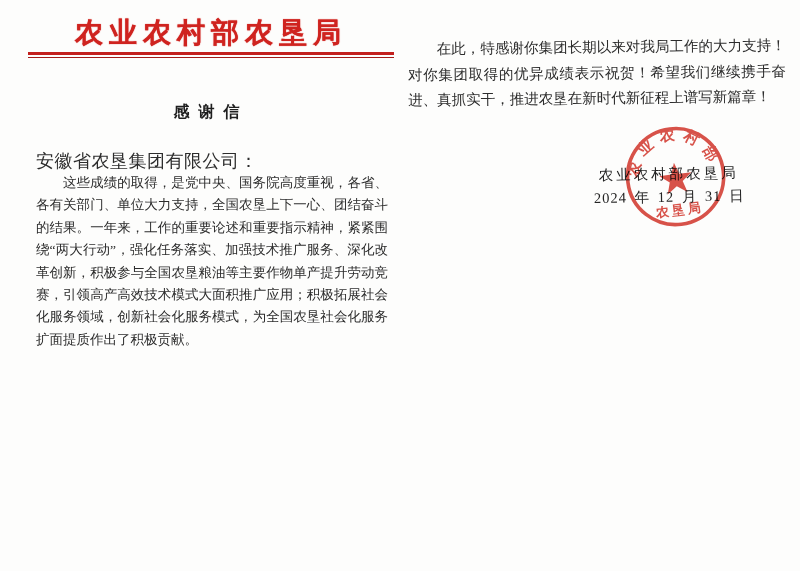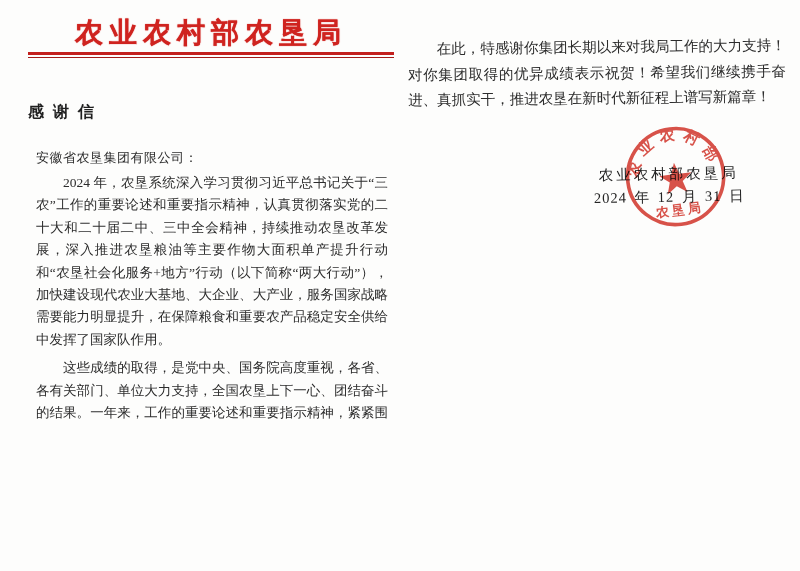--- a/index.html
+++ b/index.html
@@ -11,23 +11,23 @@
   .canvas{position:relative;width:800px;height:420px;overflow:hidden;background:var(--paper);}
 
   
   .left-page{position:absolute;left:28px;top:0;width:366px;height:571px;}
   .letterhead{position:absolute;top:14px;left:0;width:100%;text-align:center;
     font-size:28px;font-weight:bold;color:var(--header_red);letter-spacing:6px;
     text-shadow:0 0 1px var(--header_red);white-space:nowrap;}
   .head-rule{position:absolute;top:52px;left:0;width:100%;}
   .head-rule .thick{height:3px;background:var(--rule_red);}
   .head-rule .thin{height:1px;background:#a21b18;margin-top:2px;}
-  .letter-title{position:absolute;top:102px;left:0;width:100%;text-align:left;
+  .letter-title{position:absolute;top:102px;left:0;width:100%;text-align:center;
     font-size:16px;font-weight:bold;letter-spacing:9px;color:#1f1f1f;}
-  .salutation{position:absolute;top:149px;left:8px;font-size:13px;color:var(--ink);letter-spacing:.5px;}
+  .salutation{position:absolute;top:149px;left:8px;font-size:18px;color:var(--ink);letter-spacing:.5px;}
   .letter-body{position:absolute;top:172px;left:8px;width:352px;
     font-size:13.5px;line-height:22.4px;text-align:justify;color:var(--ink);}
   .letter-body p{text-indent:2em;margin-bottom:6px;}
   .foot-rule{position:absolute;top:553px;left:-6px;width:376px;}
   .foot-rule .thin{height:1.5px;background:#8f1d1a;}
   .foot-rule .thick{height:2.5px;background:var(--rule_red);margin-top:1px;}
   .foot-tick{position:absolute;top:547px;left:163px;width:1px;height:7px;background:#4a4a4a;}
 
   
   .right-page{position:absolute;left:400px;top:13px;width:392px;height:571px;}
@@ -53,21 +53,20 @@
     <div class="head-rule">
       <div class="thick"></div>
       <div class="thin"></div>
     </div>
 
     <div class="letter-title">感谢信</div>
 
     <div class="salutation">安徽省农垦集团有限公司：</div>
 
     <div class="letter-body">
-      <p>2024 年，农垦系统深入学习贯彻习近平总书记关于“三农”工作的重要论述和重要指示精神，认真贯彻落实党的二十大和二十届二中、三中全会精神，持续推动农垦改革发展，深入推进农垦粮油等主要作物大面积单产提升行动和“农垦社会化服务+地方”行动（以下简称“两大行动”），加快建设现代农业大基地、大企业、大产业，服务国家战略需要能力明显提升，在保障粮食和重要农产品稳定安全供给中发挥了国家队作用。</p>
       <p>这些成绩的取得，是党中央、国务院高度重视，各省、各有关部门、单位大力支持，全国农垦上下一心、团结奋斗的结果。一年来，工作的重要论述和重要指示精神，紧紧围绕“两大行动”，强化任务落实、加强技术推广服务、深化改革创新，积极参与全国农垦粮油等主要作物单产提升劳动竞赛，引领高产高效技术模式大面积推广应用；积极拓展社会化服务领域，创新社会化服务模式，为全国农垦社会化服务扩面提质作出了积极贡献。</p>
     </div>
 
     <div class="foot-tick"></div>
     <div class="foot-rule">
       <div class="thin"></div>
       <div class="thick"></div>
     </div>
   </div>
 

